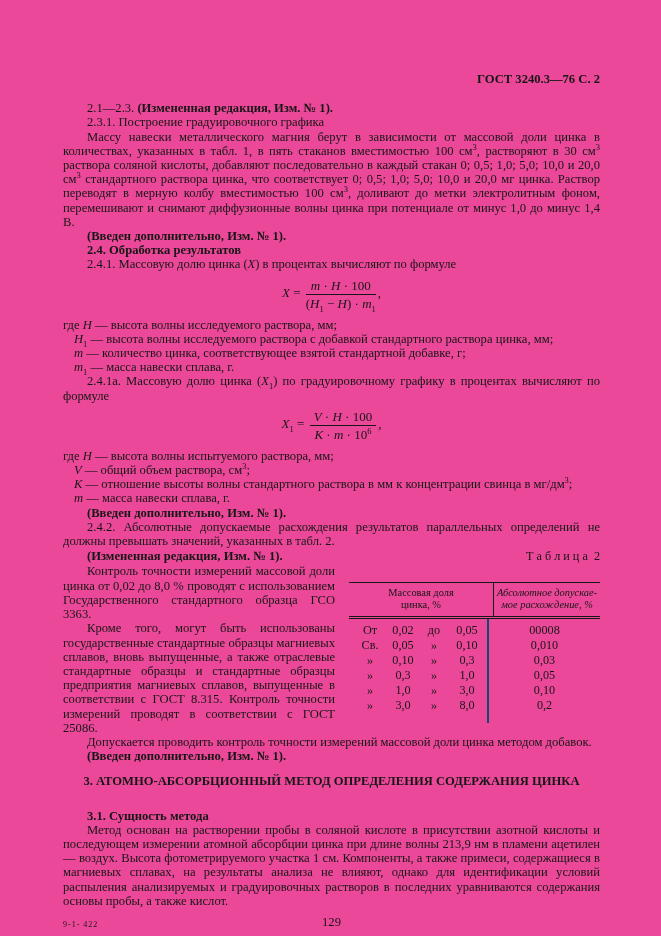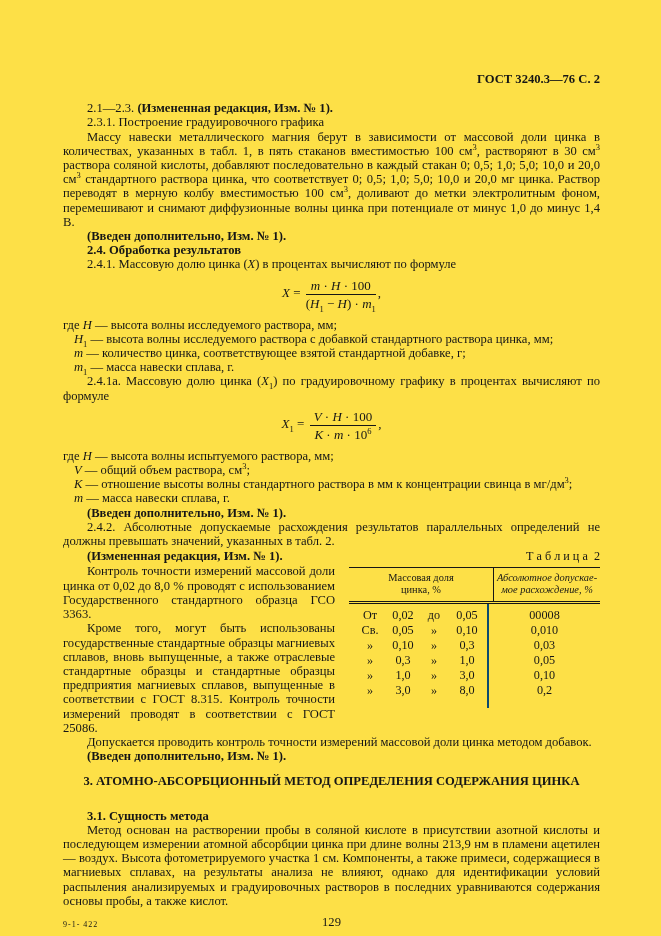--- a/index.html
+++ b/index.html
@@ -1,17 +1,17 @@
 <!DOCTYPE html>
 <html lang="ru"><head>
 <meta charset="utf-8">
 <style>
   html,body{margin:0;padding:0;background:#e8e8e8;}
   .page{
-    width:661px;height:936px;position:relative;background:#fde047;
+    width:661px;height:936px;position:relative;background:#ec4899;
     color:#161616;font-family:"Liberation Serif",serif;
     font-size:12.6px;line-height:14.2px;overflow:hidden;
   }
   .inner{position:absolute;left:63px;top:72px;width:537px;}
   p{margin:0;}
   .just{text-align:justify;}
   .ind{text-indent:24px;}
   b{font-weight:bold;}
   i{font-style:italic;}
   sup,sub{font-size:8.5px;line-height:0;}
@@ -24,21 +24,21 @@
   
   .wli{padding-left:11px;}
   
   .cap-row{display:flex;justify-content:space-between;align-items:baseline;margin-top:1px;}
   .tcap{font-size:12.2px;white-space:pre;}
   
   .twocol{display:flex;margin-top:1px;}
   .lcol{width:272px;}
   .rcol{flex:1;margin-left:14px;}
   
-  .t2{border-top:1px solid #161616;margin-top:3px;}
+  .t2{border-top:1px solid #161616;margin-top:18px;}
   .t2-hdr{display:flex;border-bottom:3px double #161616;}
   .t2-h1{width:140px;border-right:1px solid #161616;text-align:center;
          font-size:10.4px;line-height:12px;padding:4px 2px 5px;}
   .t2-h2{flex:1;text-align:center;font-size:10.4px;line-height:12px;padding:4px 2px 5px;font-style:italic;}
   .t2-row{display:flex;line-height:15px;font-size:12.2px;}
   .t2-c1{width:140px;border-right:2px solid #0c4a6e;display:flex;padding-left:6px;box-sizing:border-box;}
   .t2-c2{flex:1;text-align:center;}
   .t2-sp-top .t2-c1{height:4px;}
   .t2-sp-bot .t2-c1{height:10px;}
   .cp{width:30px;text-align:center;}

